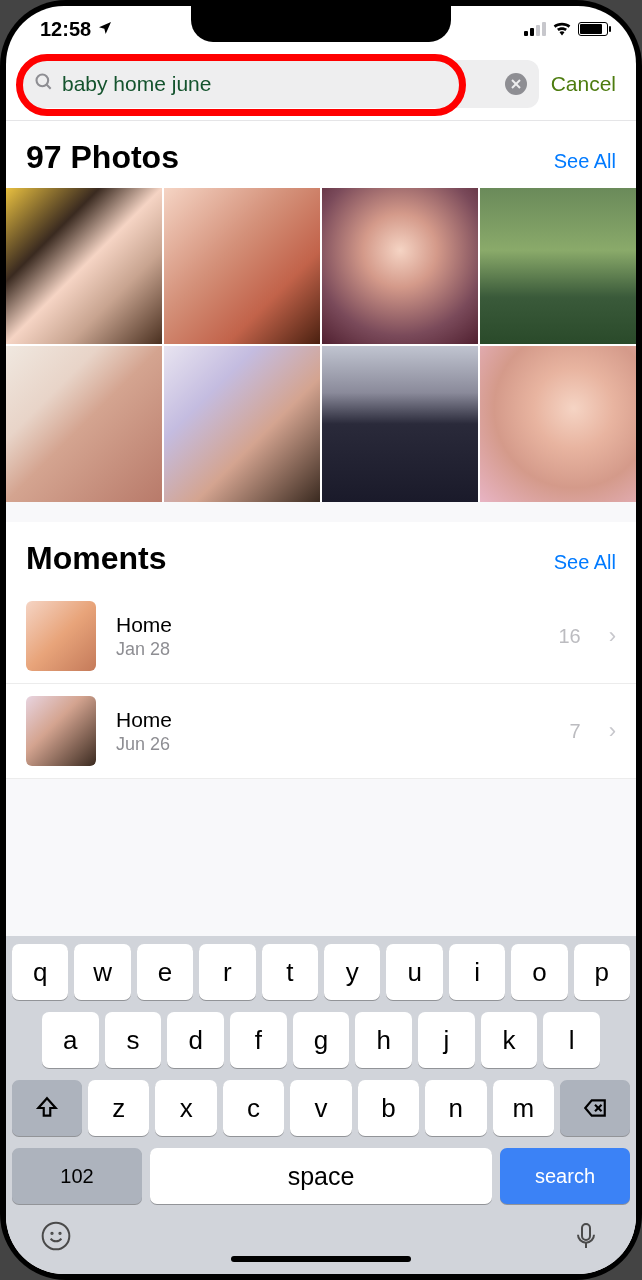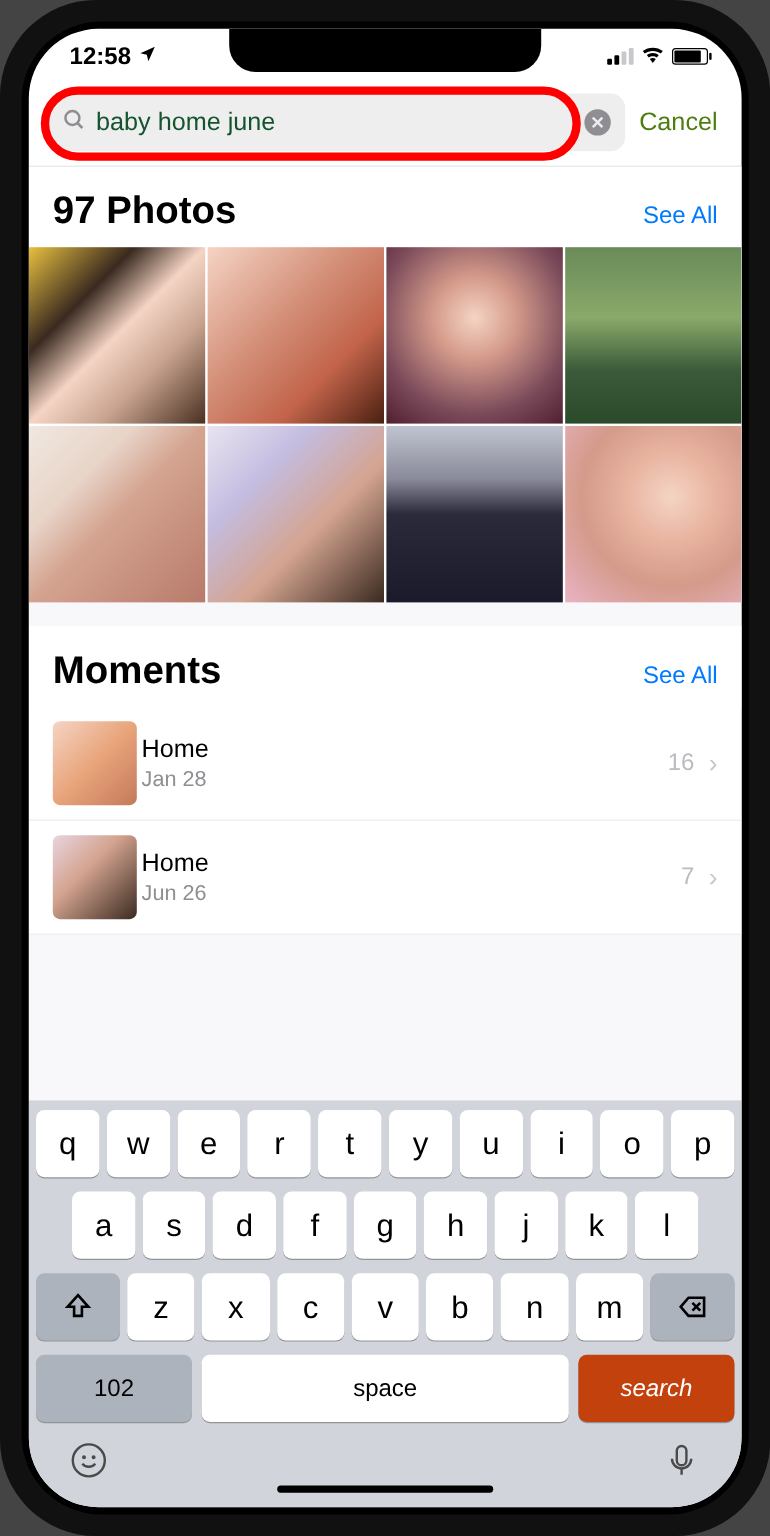--- a/index.html
+++ b/index.html
@@ -1,18 +1,18 @@
 <!DOCTYPE html>
 <html><head>
 <meta charset="utf-8">
 <style>
   * { box-sizing: border-box; margin: 0; padding: 0; font-family: -apple-system, "Helvetica Neue", Arial, sans-serif; }
   body { background: #444; display: flex; justify-content: center; }
   .device {
-    width: 642px; height: 1280px; background: #111; border-radius: 80px; padding: 18px;
+    width: 642px; height: 1280px; background: #111; border-radius: 80px; 
     position: relative;
   }
   .bezel { width: 100%; height: 100%; background: #000; border-radius: 66px; padding: 6px; }
   .screen {
     width: 100%; height: 100%; background: #fff; border-radius: 58px; overflow: hidden;
     position: relative; display: flex; flex-direction: column;
   }
   .notch {
     position: absolute; top: 0; left: 50%; transform: translateX(-50%);
     width: 260px; height: 36px; background: #000; border-bottom-left-radius: 22px; border-bottom-right-radius: 22px; z-index: 50;
@@ -51,43 +51,43 @@
   .thumb { aspect-ratio: 1/1; }
   .t1{background:linear-gradient(135deg,#e8c040 0%,#3a2a20 30%,#f5d4c4 50%,#c8a490 70%,#4a3020 100%);}
   .t2{background:linear-gradient(135deg,#f5d4c4 0%,#d4917a 40%,#c2634a 70%,#4a2010 100%);}
   .t3{background:radial-gradient(circle at 50% 40%,#f5d4c4 0%,#d49a8a 30%,#7a4a5a 70%,#502030 100%);}
   .t4{background:linear-gradient(180deg,#6a8a5a 0%,#8aaa6a 40%,#3a5a3a 70%,#2a4a2a 100%);}
   .t5{background:linear-gradient(135deg,#f0e8e0 0%,#e8d4c8 30%,#d4a490 50%,#b87a6a 100%);}
   .t6{background:linear-gradient(135deg,#e8e4f0 0%,#c4bce0 30%,#d4a490 60%,#3a2a20 100%);}
   .t7{background:linear-gradient(180deg,#c0c4d0 0%,#8a8a9a 30%,#2a2a3a 50%,#1a1a2a 100%);}
   .t8{background:radial-gradient(circle at 60% 40%,#f5d4c4 0%,#e8b4a0 30%,#d49a8a 60%,#e8b4c4 100%);}
   .moments { background:#fff; margin-top: 20px; }
-  .mrow { display:flex; align-items:center; padding: 12px 20px; border-bottom:1px solid #ececec; gap:4px;}
+  .mrow { display:flex; align-items:center; padding: 12px 20px; border-bottom:1px solid #ececec; gap:20px;}
   .mthumb { width:70px; height:70px; border-radius:6px; }
   .m1{background:linear-gradient(135deg,#f5d4c4 0%,#e8a47a 50%,#c47a5a 100%);}
   .m2{background:linear-gradient(135deg,#e8d4e0 0%,#d4a490 40%,#3a2a20 100%);}
   .minfo { flex:1; }
   .minfo .title { font-size:21px; color:#000; margin-bottom:2px;}
   .minfo .date { font-size:18px; color:#8e8e93;}
   .mcount { font-size:20px; color:#bcbcc0; margin-right:8px;}
   .chev { color:#c7c7cc; font-size:22px;}
   
   .keyboard { background:#d1d4da; padding: 8px 6px 18px 6px; }
   .krow { display:flex; gap:6px; margin-bottom:12px; justify-content:center;}
   .key {
     flex:1; background:#fff; border-radius:7px; height:56px; display:flex; align-items:center; justify-content:center;
     font-size:26px; box-shadow: 0 1px 0 rgba(0,0,0,0.3); color:#000;
   }
   .krow2 { padding: 0 30px; }
   .key-fn { background:#adb3bd; flex: 0 0 70px;}
   .krow3 .key-fn svg { width:26px; height:26px;}
   .krow4 { gap:8px; }
   .key-123 { background:#adb3bd; flex:0 0 130px; font-size:20px;}
-  .key-space { flex:1; font-size:20px;}
-  .key-search { background:#c2410c; color:#fff; flex:0 0 130px; font-size:20px;font-style:italic;}
+  .key-space { flex:1; font-size:25px;}
+  .key-search { background:#3b82f6; color:#fff; flex:0 0 130px; font-size:20px;}
   .kbottom { display:flex; justify-content:space-between; padding: 4px 28px 0 28px;}
   .kbottom svg { width:32px; height:32px; stroke:#4a4a4a; fill:none; stroke-width:1.5;}
   .homebar { position:absolute; bottom:12px; left:50%; transform:translateX(-50%); width:180px; height:6px; background:#000; border-radius:4px;}
   .sig-bars{display:inline-flex;align-items:flex-end;gap:2px;height:14px;}
   .sig-bars span{width:4px;background:#000;border-radius:1px;}
   .sig-bars span:nth-child(1){height:5px;}
   .sig-bars span:nth-child(2){height:8px;}
   .sig-bars span:nth-child(3){height:11px;background:#c7c7cc;}
   .sig-bars span:nth-child(4){height:14px;background:#c7c7cc;}
   .batt{width:30px;height:14px;border:1.5px solid #000;border-radius:3px;position:relative;display:inline-block;}

